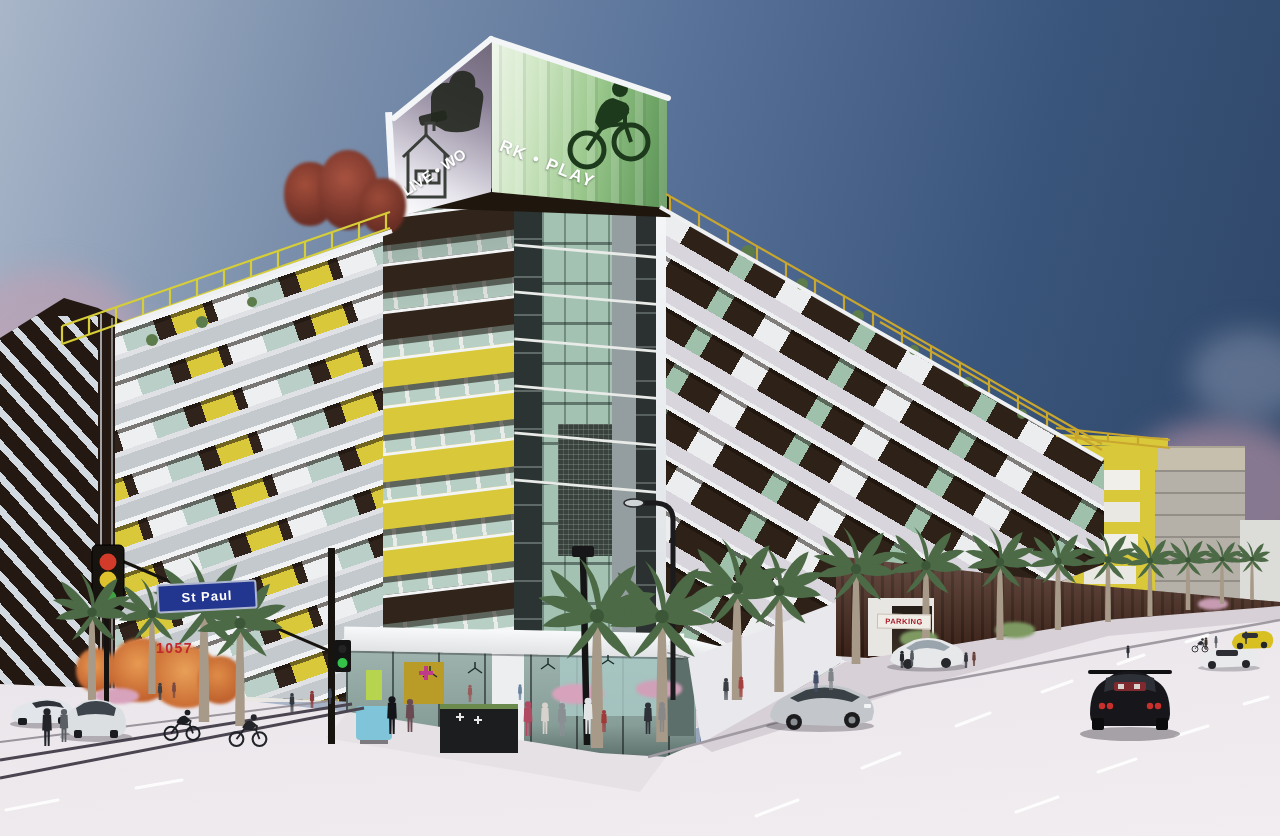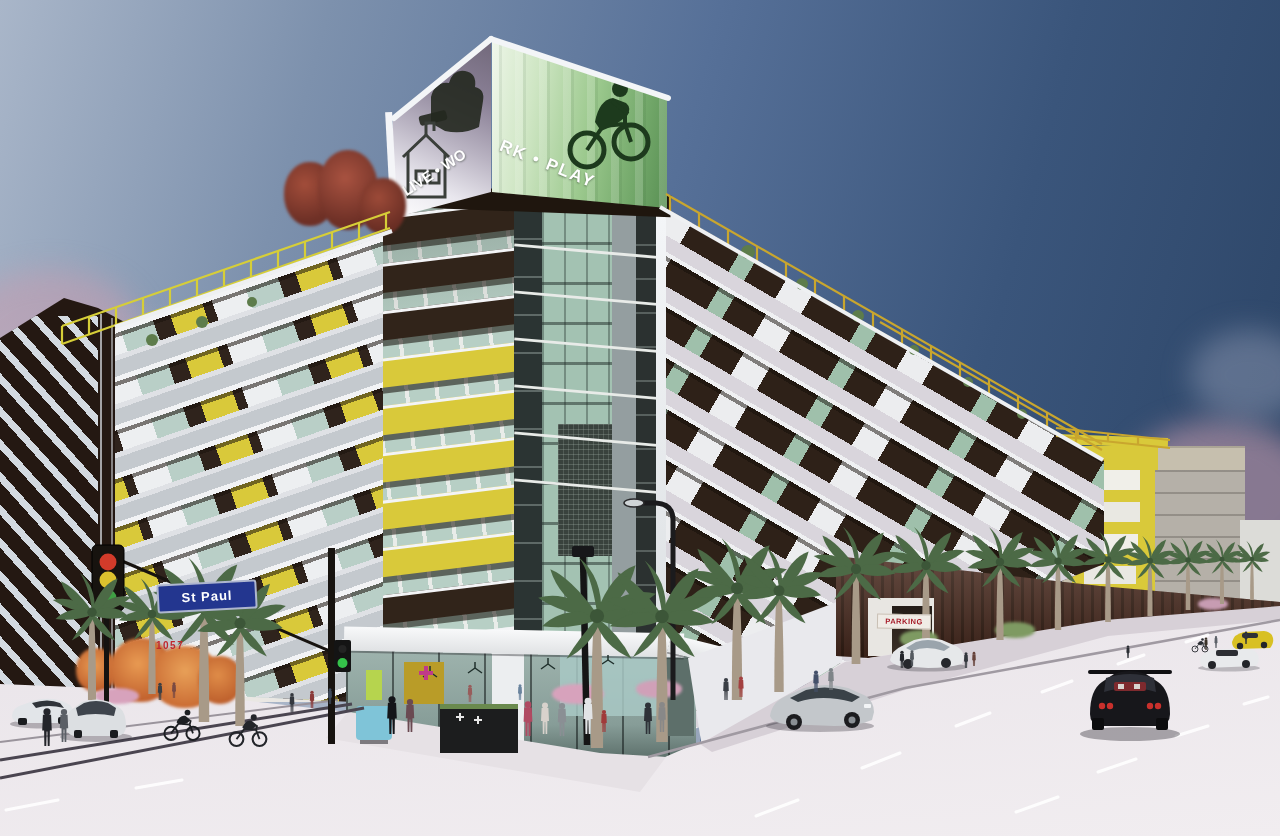--- a/index.html
+++ b/index.html
@@ -85,21 +85,21 @@
      background:#e6e1e5;}
   .veg{border-radius:48%;z-index:8;filter:blur(1.5px);}
   .overlay-svg{left:0;top:0;width:1280px;height:836px;z-index:9;}
   
   .sign{z-index:10;display:flex;align-items:center;justify-content:center;}
   .stpaul{left:157px;top:582px;width:96px;height:25px;background:#23368f;
       border:2px solid #aeb6cf;border-radius:3px;color:#fff;font-size:13px;font-weight:bold;
       transform:rotate(-3deg);letter-spacing:1px;}
   .parking{left:877px;top:614px;width:52px;height:13px;background:#f0ece6;border:1px solid #c8bfb4;
       color:#a61b28;font-size:7.5px;font-weight:bold;letter-spacing:.5px;transform:rotate(1deg);}
-  .addr{left:156px;top:640px;color:#c1272d;font-size:10px;font-weight:bold;letter-spacing:1.5px;z-index:10;}
+  .addr{left:156px;top:640px;color:#c1272d;font-size:14px;font-weight:bold;letter-spacing:1.5px;z-index:10;}
 </style>
 </head>
 <body>
 
 <div class="scene">
 
   <div class="ab sky"></div>
   <div class="ab sky-veil"></div>
   <div class="ab cloud" style="left:-40px;top:270px;width:180px;height:120px;background:rgba(200,159,176,.55);"></div>
   <div class="ab cloud" style="left:-30px;top:390px;width:140px;height:90px;background:rgba(205,185,194,.45);"></div>

